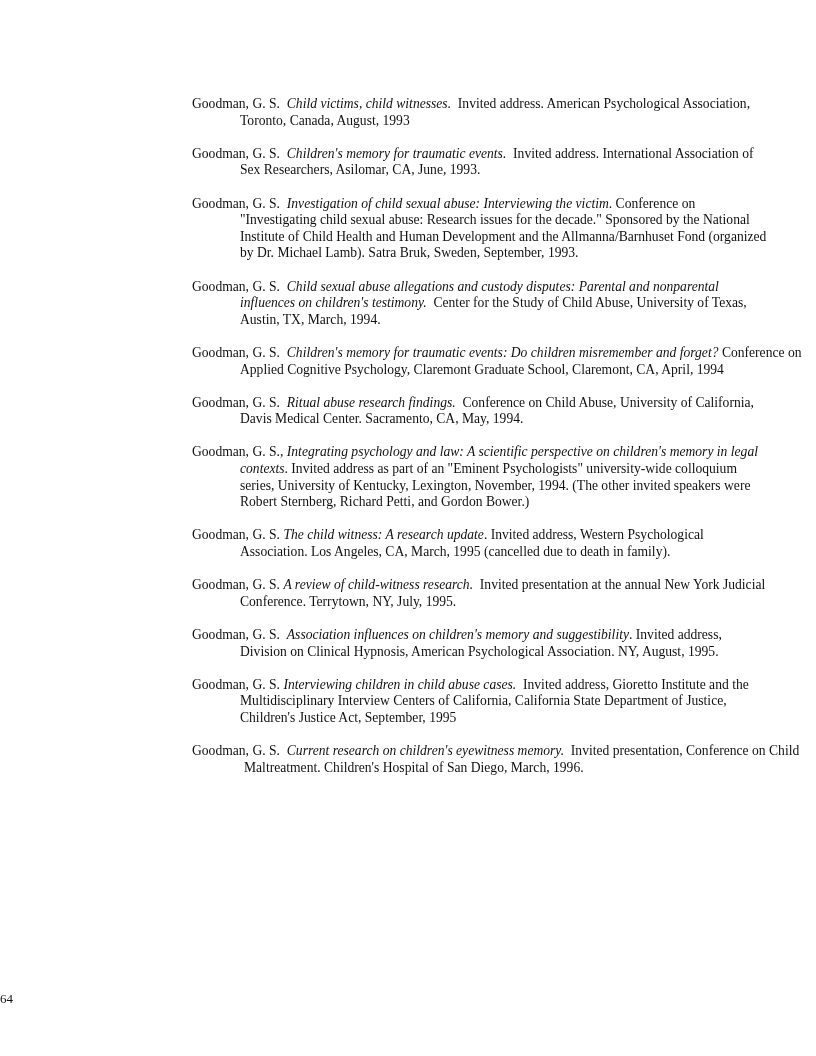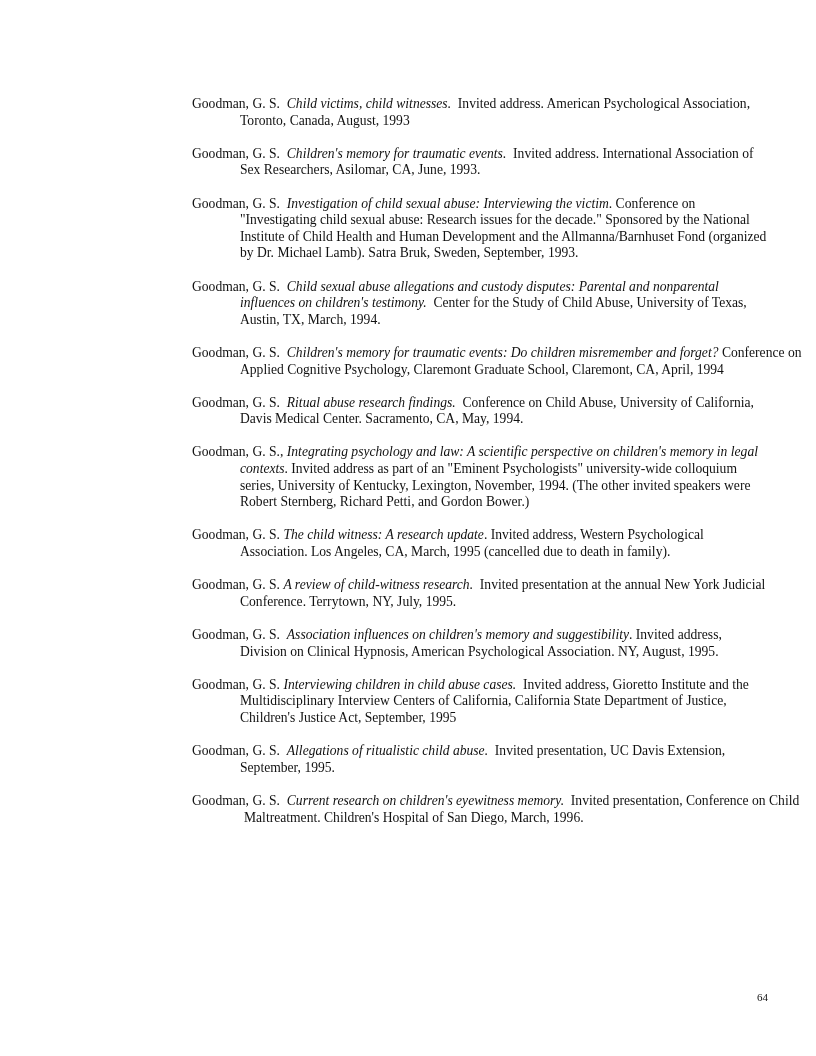--- a/index.html
+++ b/index.html
@@ -5,22 +5,22 @@
   html, body { margin: 0; padding: 0; background: #ffffff; }
   body { width: 816px; height: 1056px; position: relative; overflow: hidden;
          font-family: "Liberation Serif", "DejaVu Serif", serif; color: #111111; }
   .page { position: absolute; left: 0; top: 0; width: 816px; height: 1056px; }
   .entries { position: absolute; left: 144px; top: 96px; width: 580px; margin-left: 48px; }
   .entry { font-size: 13.6px; line-height: 16.6px; padding-left: 48px; text-indent: -48px;
            margin: 0 0 16.6px 0; }
   .entry .title { font-style: italic; }
   .entry.wide { width: 585px; font-family: Liberation Serif, serif; }
   .entry.extra-indent { padding-left: 52px; text-indent: -52px; }
-  .page-number { position: absolute; top: 991px; left: 0; width: 768px; text-align: right;
-                 font-size: 11px; }
+  .page-number { position: absolute; top: 991px; left: 0; width: 768px; text-align: left;
+                 font-size: 13px; }
 </style>
 </head>
 <body>
 
 <div class="page">
   <div class="entries">
 
     <p class="entry"><span>Goodman, G. S.</span>&nbsp; <span class="title">Child victims, child witnesses.</span>&nbsp; <span>Invited address.  American Psychological Association, Toronto, Canada, August, 1993</span></p>
 
     <p class="entry"><span>Goodman, G. S.</span>&nbsp; <span class="title">Children's memory for traumatic events.</span>&nbsp; <span>Invited address.  International Association of Sex Researchers, Asilomar, CA, June, 1993.</span></p>
@@ -37,20 +37,19 @@
 
 
     <p class="entry"><span>Goodman, G. S.</span> <span class="title">The child witness: A research update</span><span>. Invited address, Western Psychological Association.  Los Angeles, CA, March, 1995 (cancelled due to death in family).</span></p>
 
     <p class="entry"><span>Goodman, G. S.</span> <span class="title">A review of child-witness research.</span>&nbsp; <span>Invited presentation at the annual New York Judicial Conference.  Terrytown, NY, July, 1995.</span></p>
 
     <p class="entry"><span>Goodman, G. S.</span>&nbsp; <span class="title">Association influences on children's memory and suggestibility</span><span>. Invited address, Division on Clinical Hypnosis, American Psychological Association.  NY, August, 1995.</span></p>
 
     <p class="entry"><span>Goodman, G. S.</span> <span class="title">Interviewing children in child abuse cases.</span>&nbsp; <span>Invited address, Gioretto Institute and the Multidisciplinary Interview Centers of California, California State Department of Justice, Children's Justice Act, September, 1995</span></p>
 
-    <p class="entry"><span>Goodman, G. S.</span>&nbsp; <span class="title">Allegations of ritualistic child abuse.</span>&nbsp; <span>Invited presentation, UC Davis Extension, September, 1995.</span></p>
 
     <p class="entry wide extra-indent"><span>Goodman, G. S.</span>&nbsp; <span class="title">Current research on children's eyewitness memory.</span>&nbsp; <span>Invited presentation, Conference on Child Maltreatment.  Children's Hospital of San Diego, March, 1996.</span></p>
 
   </div>
 
   <div class="page-number">64</div>
 </div>
 
 </body></html>

